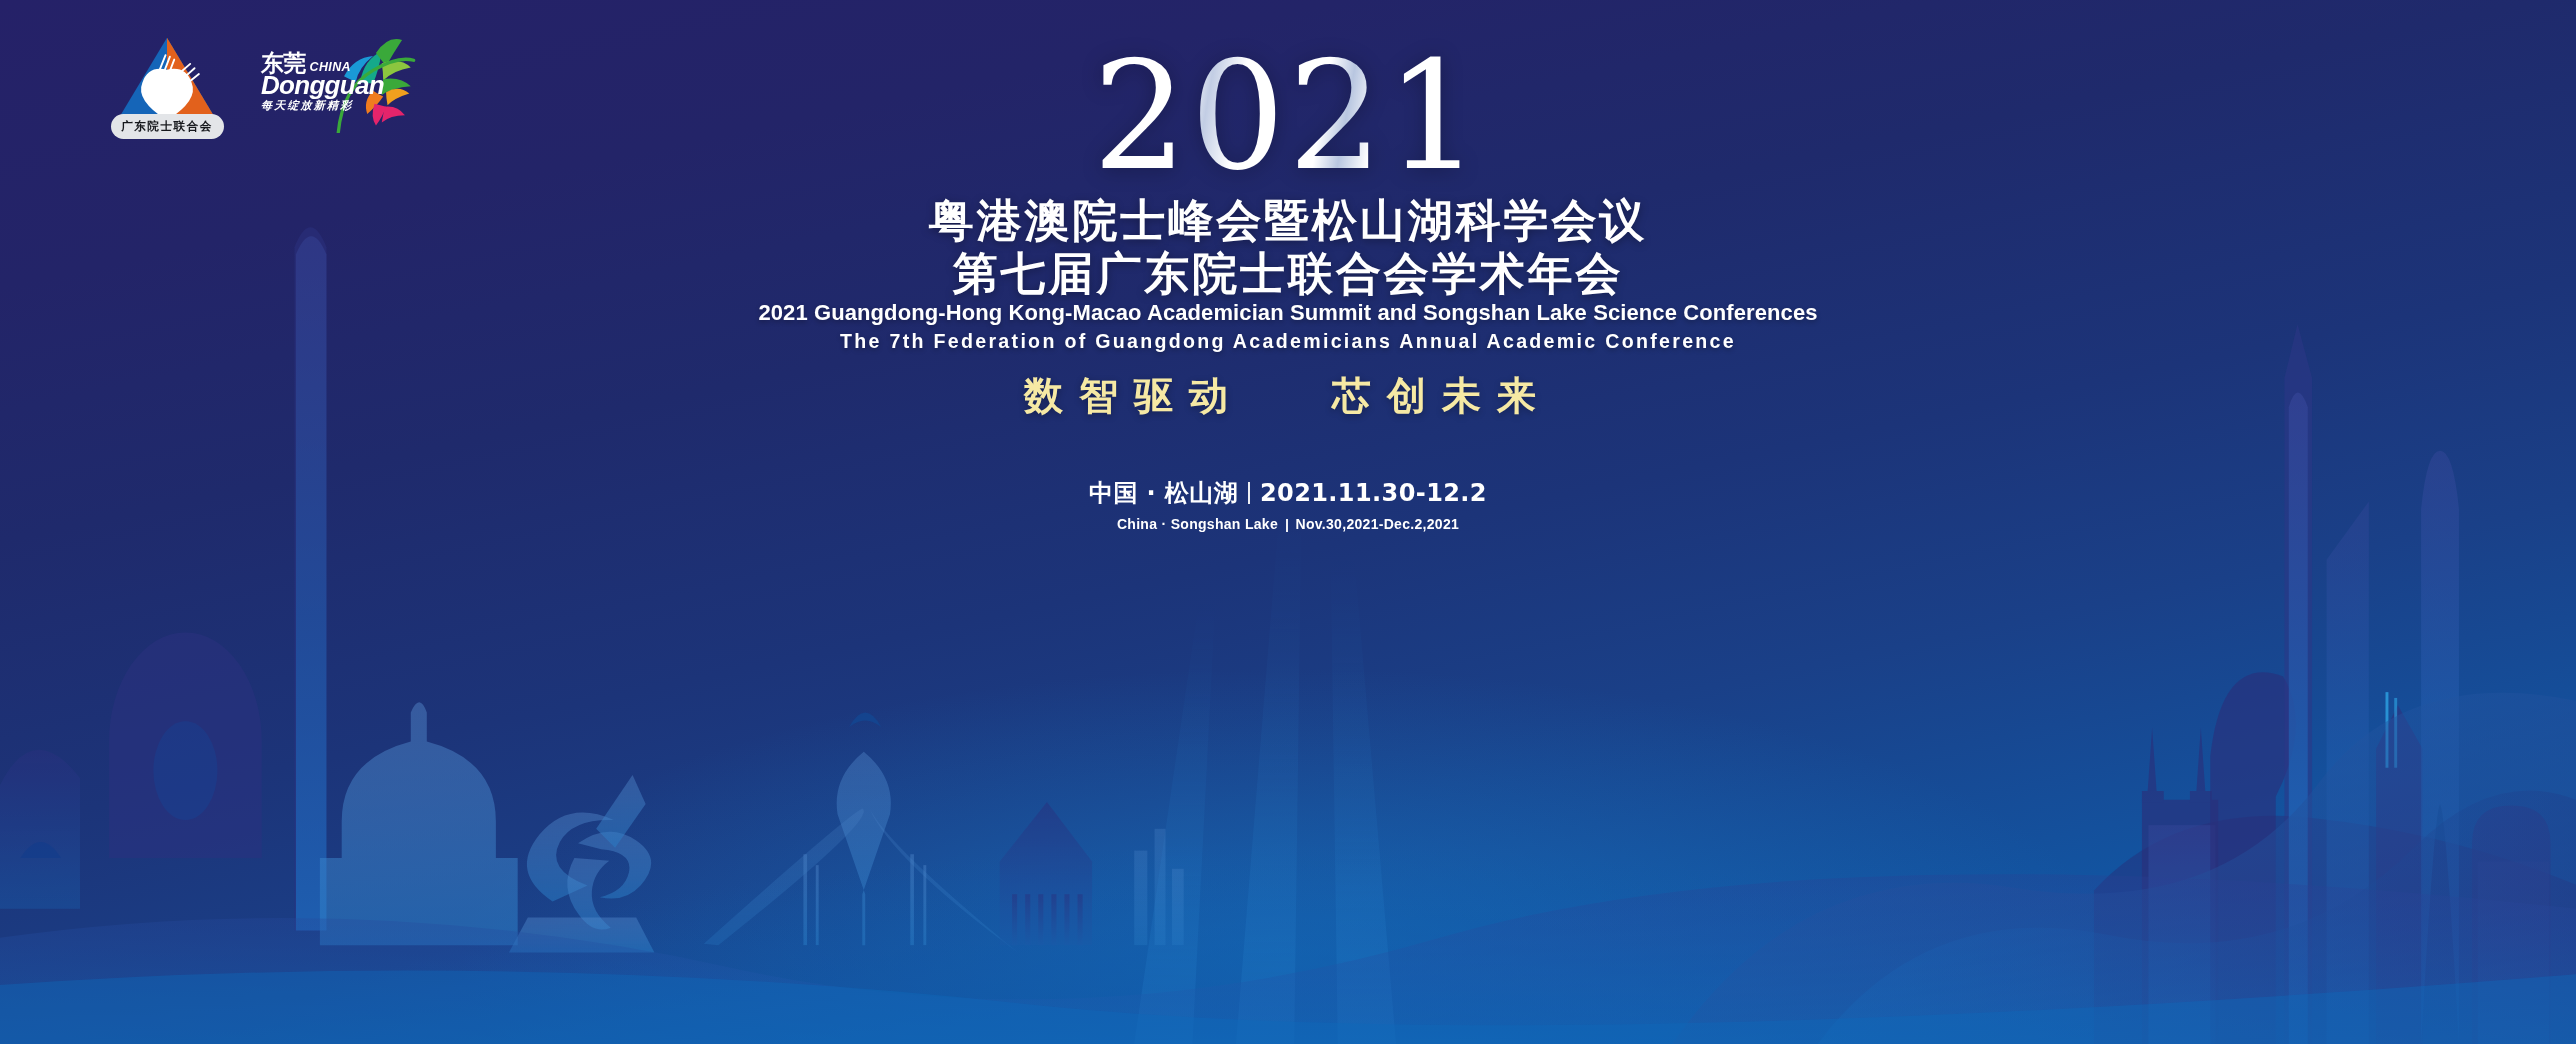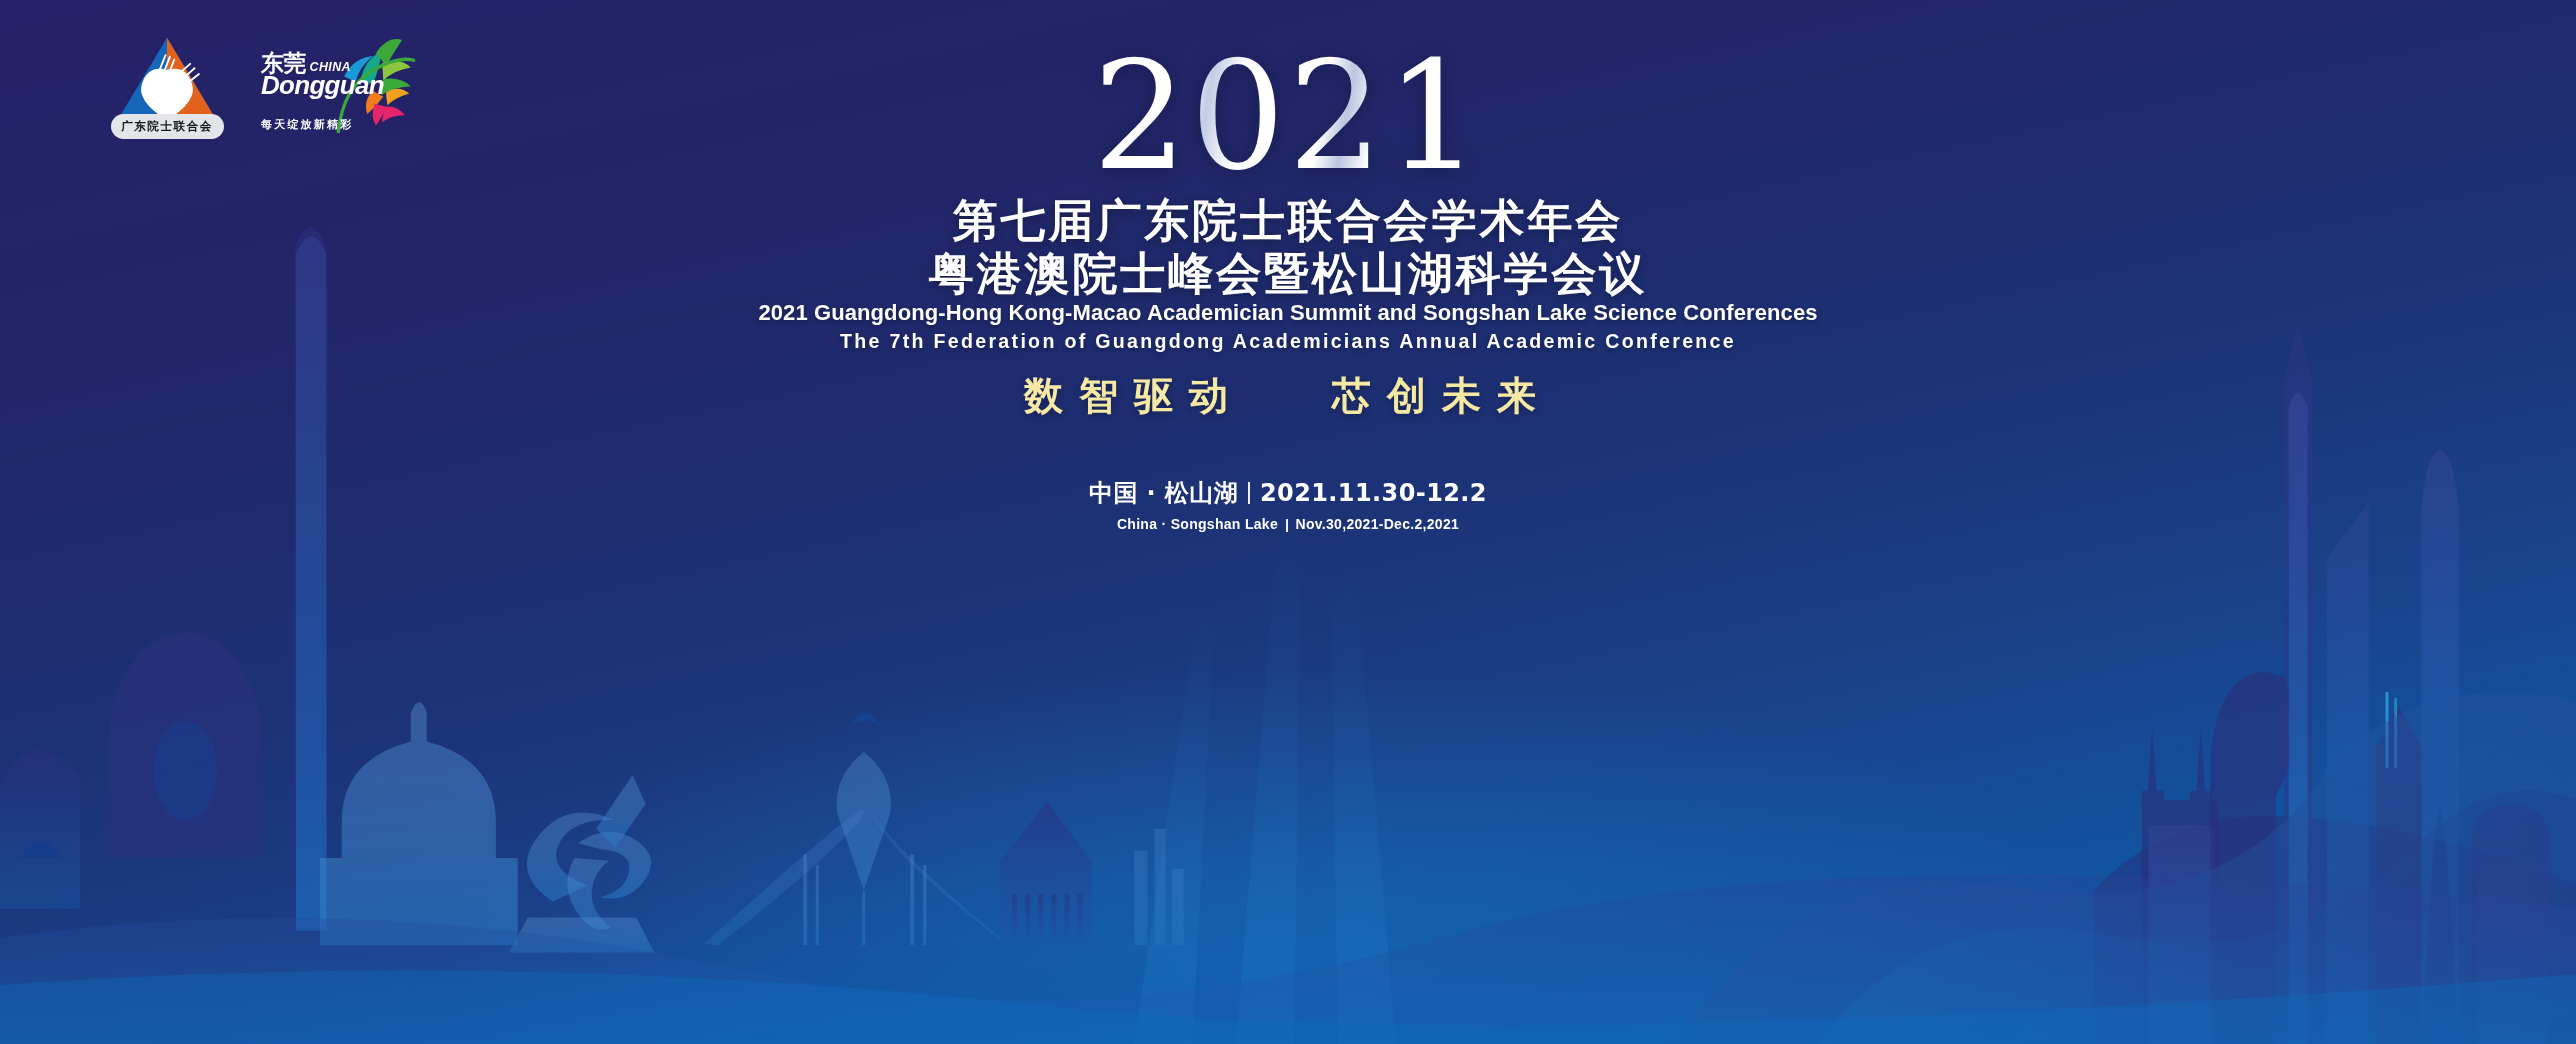--- a/index.html
+++ b/index.html
@@ -35,21 +35,21 @@
     white-space:nowrap;
   }
 
   .dg-logo{position:relative;width:153px;height:95px;}
   .dg-graphic{position:absolute;right:-4.4px;top:-7.3px;width:87px;height:102px;}
   .dg-text{position:absolute;left:0;top:13px;color:#fff;}
   .dg-line1{display:flex;align-items:flex-end;gap:4px;line-height:1;}
   .dg-cn{font-size:23px;font-weight:800;letter-spacing:-0.7px;font-family:"DejaVu Sans","Liberation Sans",sans-serif;}
   .dg-china{font-size:12.4px;font-weight:700;font-style:italic;letter-spacing:0.4px;padding-bottom:1.5px;}
   .dg-en{font-size:26px;font-weight:800;font-style:italic;line-height:1;margin-top:-2.2px;letter-spacing:-0.7px;}
-  .dg-slogan{font-size:11px;font-weight:700;letter-spacing:2.2px;margin-top:19px;
+  .dg-slogan{font-size:11px;font-weight:700;font-style:italic;letter-spacing:2.2px;margin-top:0;
     font-family:"DejaVu Sans","Liberation Sans",sans-serif;}
 
   
   .center{
     position:absolute;left:0;right:0;top:0;
     display:flex;flex-direction:column;align-items:center;
   }
 
   .year{
     margin-top:45px;
@@ -306,22 +306,22 @@
         <div class="dg-slogan">每天绽放新精彩</div>
       </div>
     </div>
   </div>
 
   <div class="center">
 
     <div class="year">2021</div>
 
     <div class="title-cn">
+      <div>粤港澳院士峰会暨松山湖科学会议</div>
       <div>第七届广东院士联合会学术年会</div>
-      <div>粤港澳院士峰会暨松山湖科学会议</div>
     </div>
 
     <div class="sub-en1">2021 Guangdong-Hong Kong-Macao Academician Summit and Songshan Lake Science Conferences</div>
     <div class="sub-en2">The 7th Federation of Guangdong Academicians Annual Academic Conference</div>
 
     <div class="slogan">
       <span>数智驱动</span>
       <span class="gap"></span>
       <span>芯创未来</span>
     </div>

